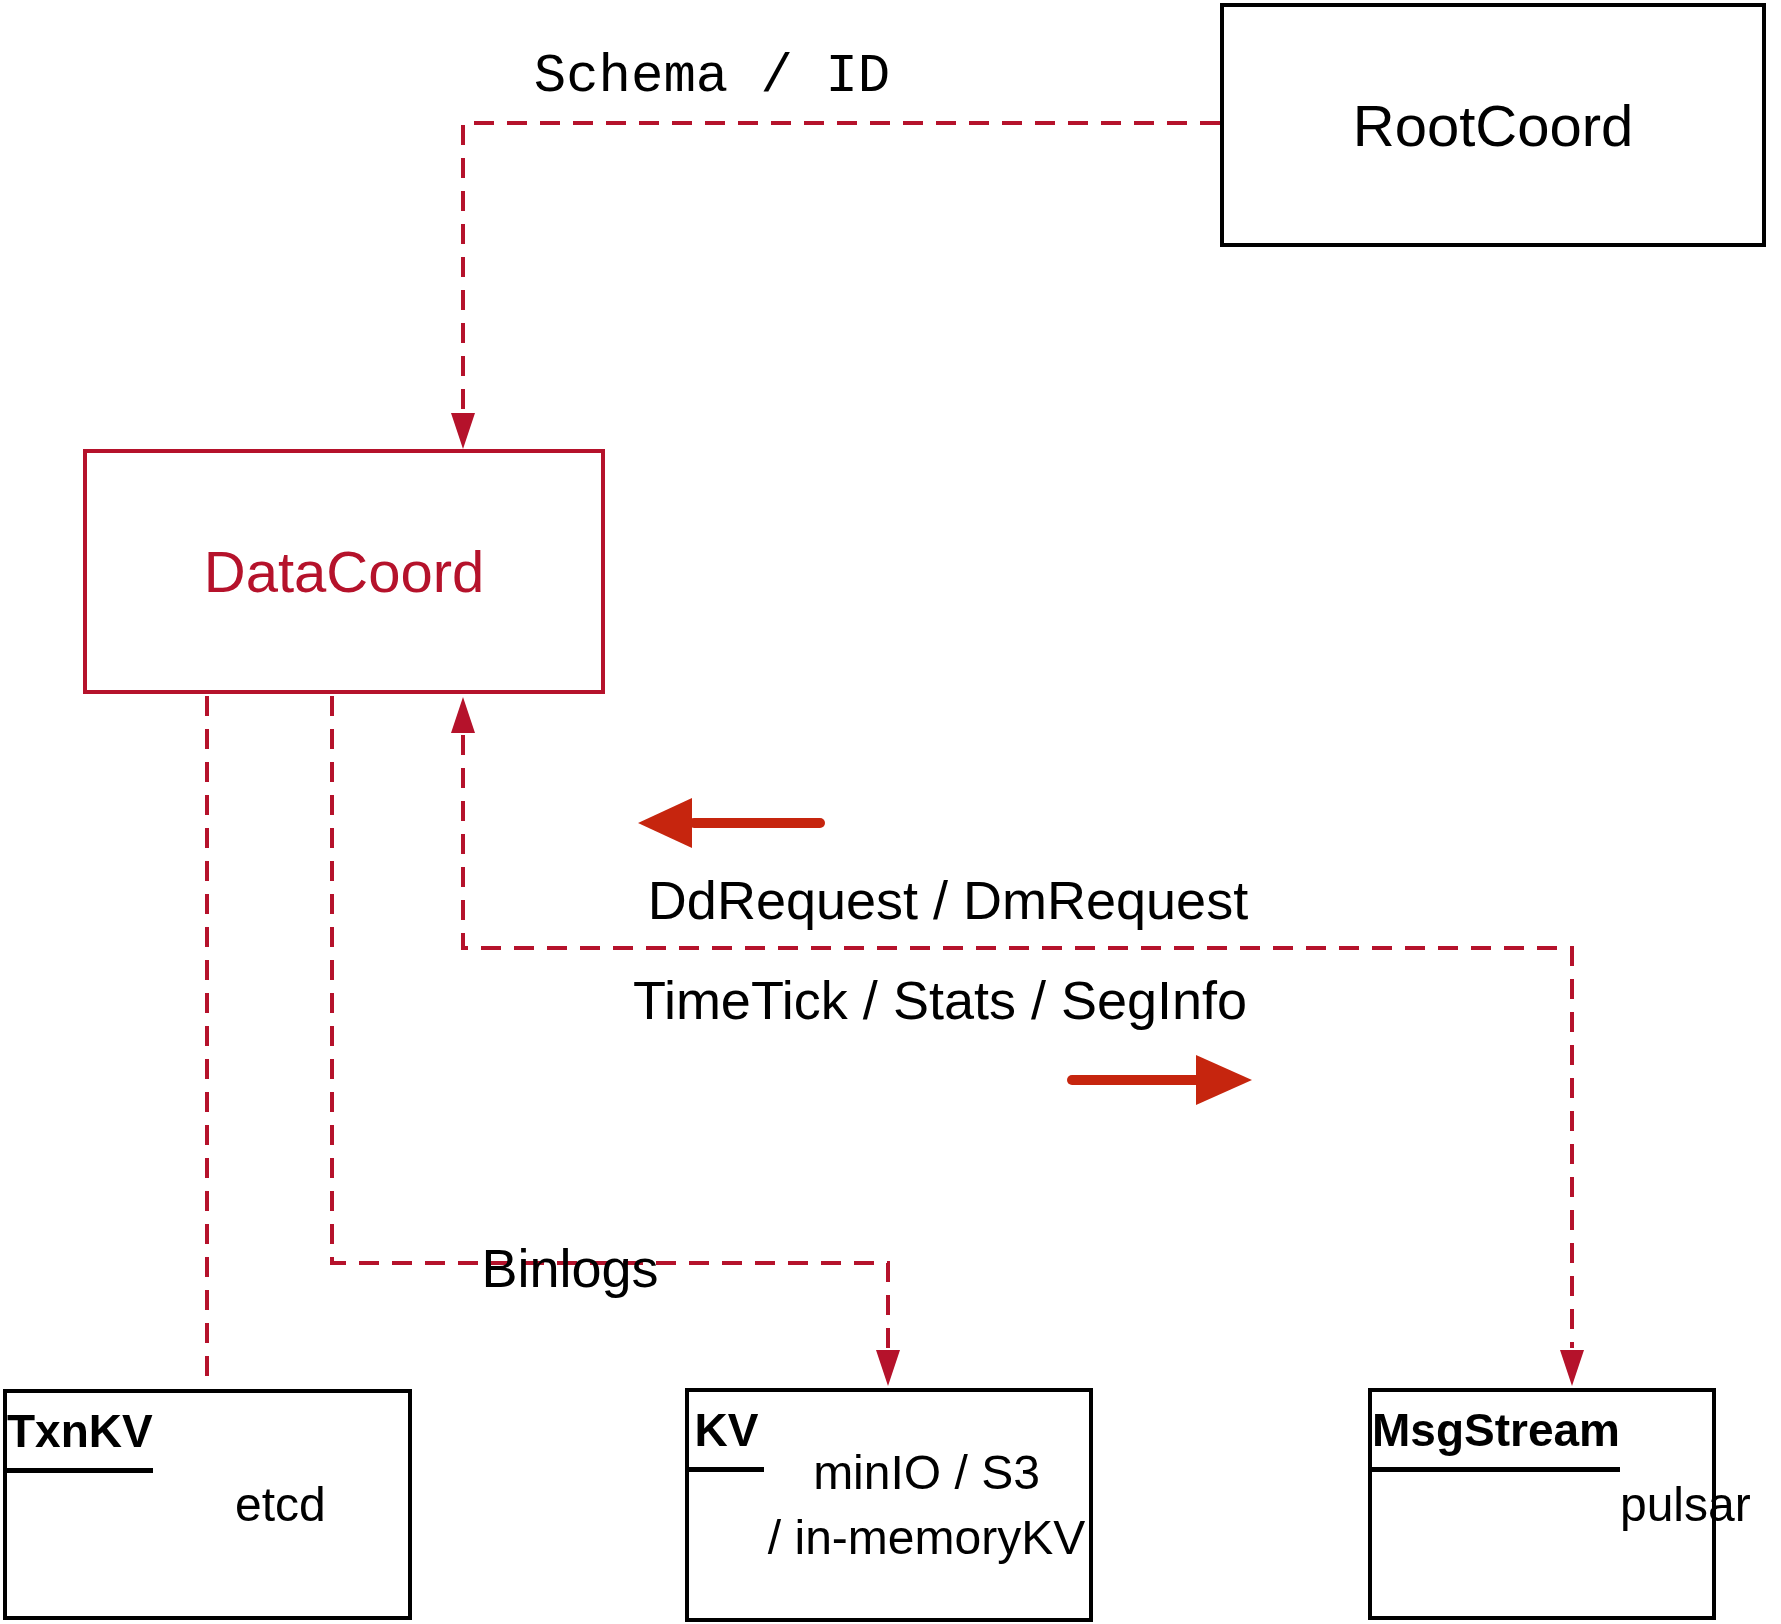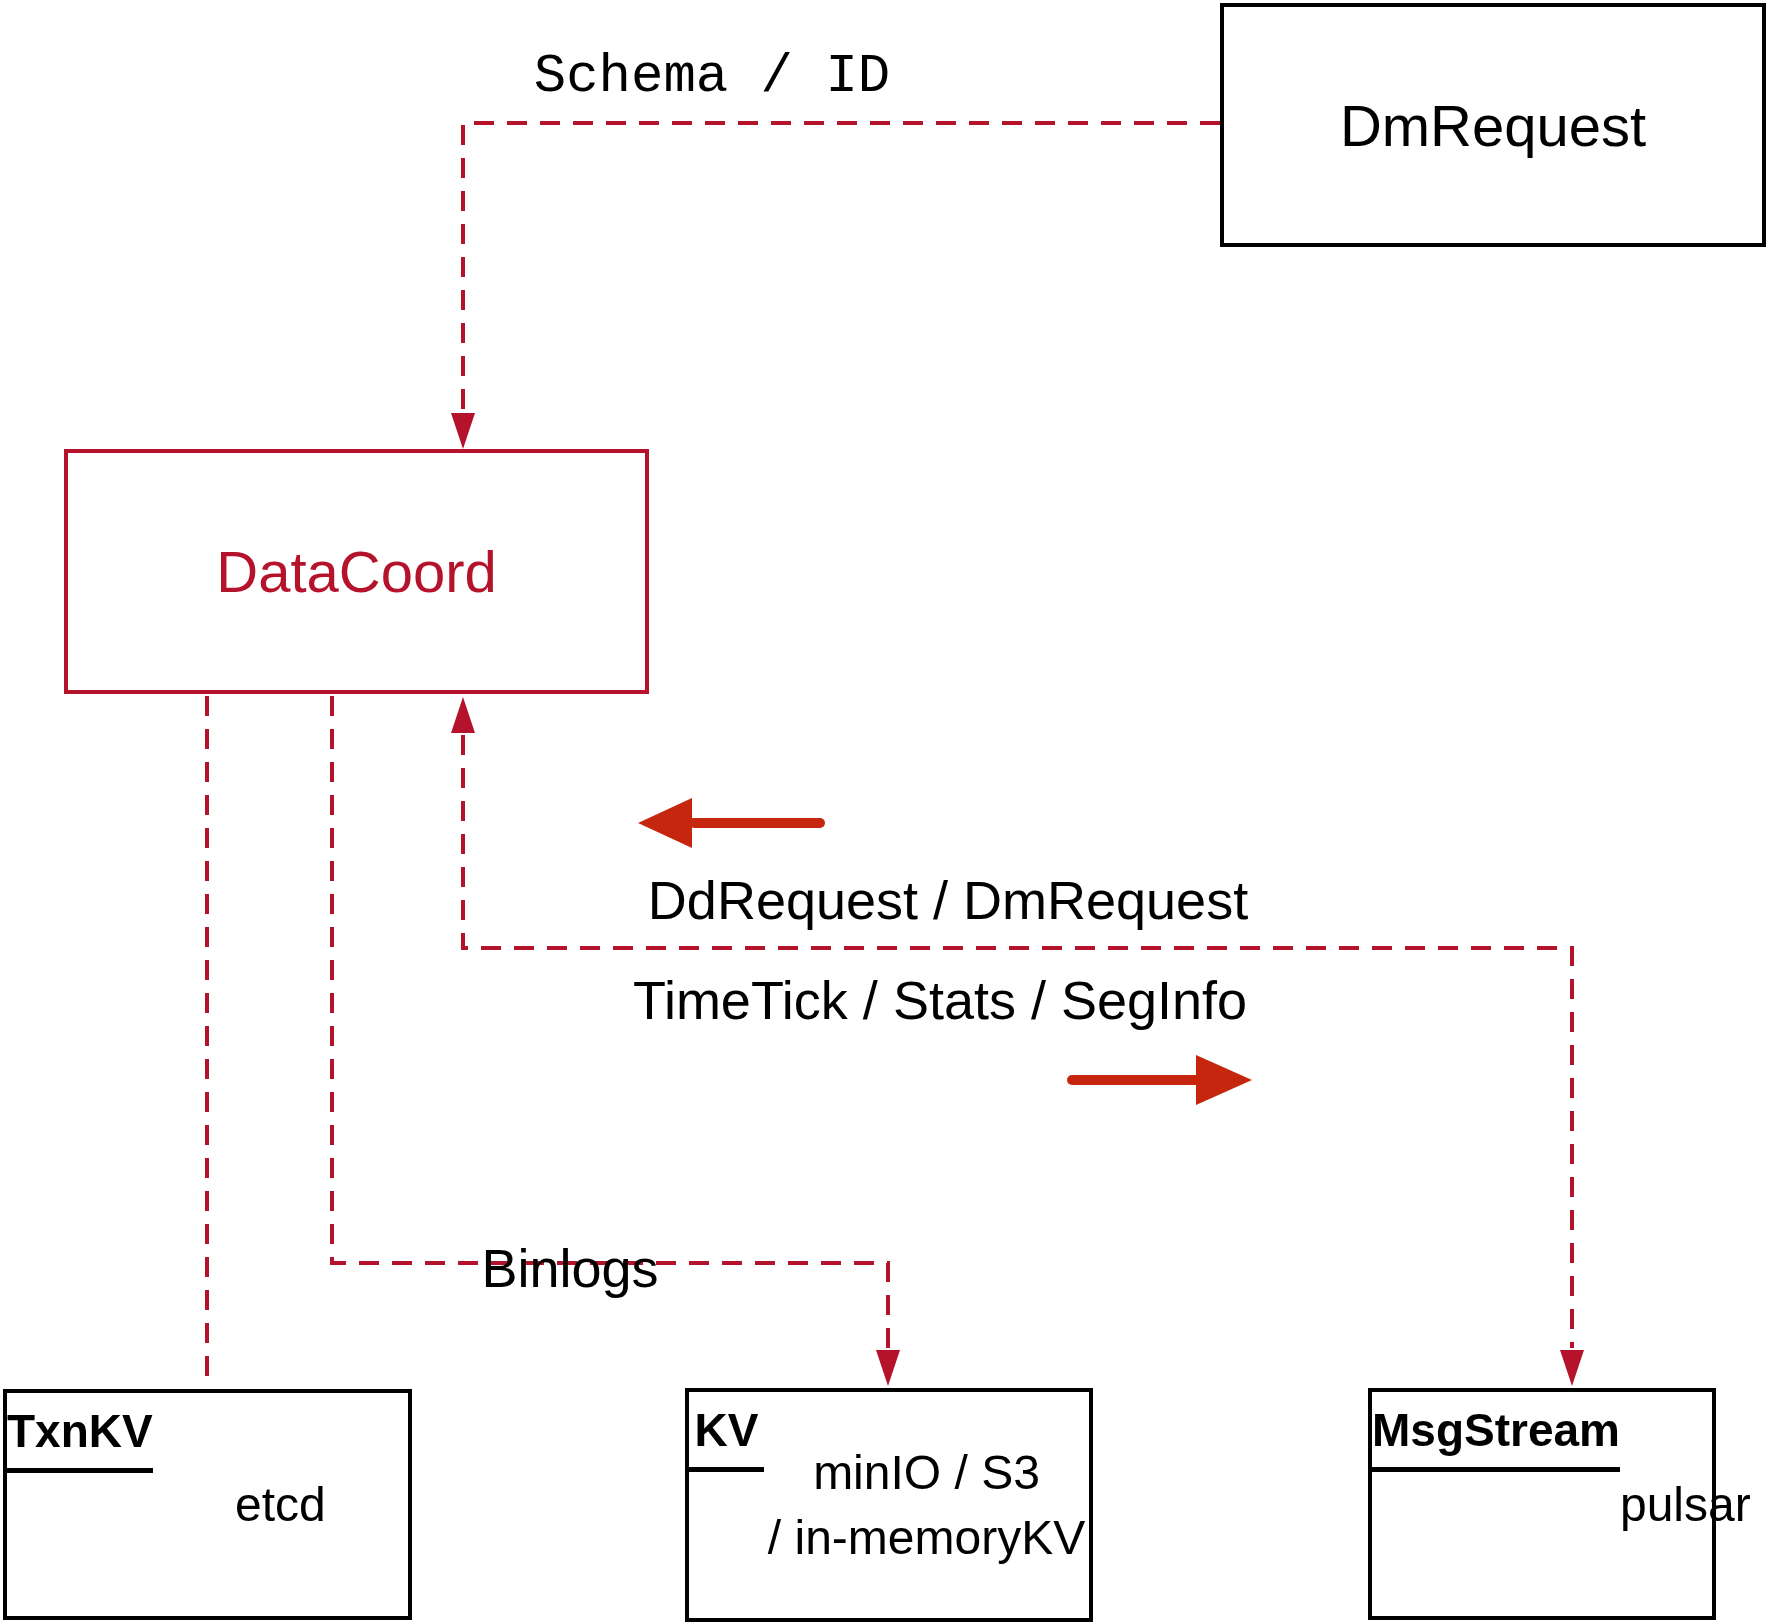--- a/index.html
+++ b/index.html
@@ -116,24 +116,24 @@
     <polygon class="dash-head" points="1572,1386 1560,1350 1584,1350"></polygon>
 
     <path class="solid-arrow-line" d="M 820 823 L 694 823"></path>
     <polygon class="solid-arrow-head" points="638,823 692,798 692,848"></polygon>
 
     <path class="solid-arrow-line" d="M 1072 1080 L 1198 1080"></path>
     <polygon class="solid-arrow-head" points="1252,1080 1196,1055 1196,1105"></polygon>
   </svg>
 
   <div class="node black-box" style="left:1220px;top:3px;width:546px;height:244px;">
-    <span class="node-label">DmRequest</span>
+    <span class="node-label">RootCoord</span>
   </div>
 
-  <div class="node red-box" style="left:64px;top:449px;width:585px;height:245px;">
+  <div class="node red-box" style="left:83px;top:449px;width:522px;height:245px;">
     <span class="node-label">DataCoord</span>
   </div>
 
   <div class="stack-box" style="left:3px;top:1389px;width:409px;height:231px;">
     <div class="stack-header">TxnKV</div>
     <div class="stack-body">
       <span>etcd</span>
     </div>
   </div>
 

